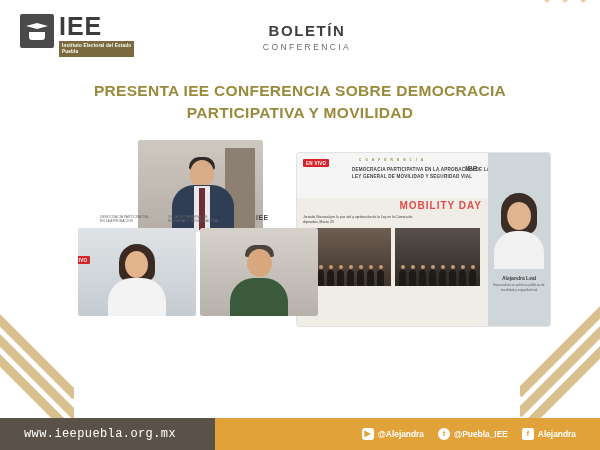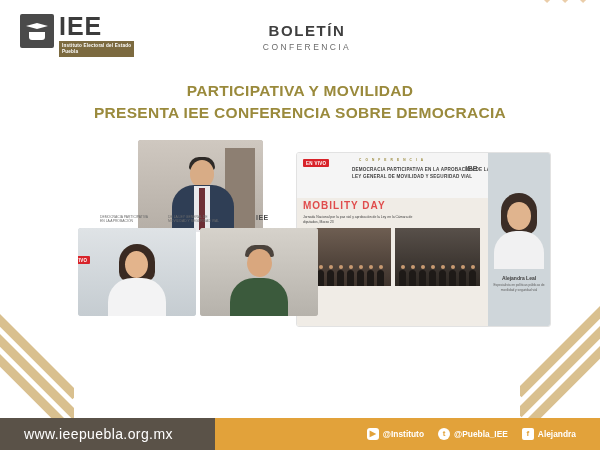--- a/index.html
+++ b/index.html
@@ -180,21 +180,21 @@
   #tileD .rp-role {
     position: absolute; left: 4px; right: 4px; top: 130px; text-align: center;
     font-size: 3.2px; color: #5d5d5d; line-height: 4.6px;
   }
   #tileD .stage {
     position: absolute; left: 0; top: 45px; right: 62px; bottom: 0;
     background: #f0ece6;
   }
   #tileD .stage .banner {
     position: absolute; left: 6px; top: 2px; right: 6px; height: 14px;
-    font-size: 10px; font-weight: bold; color: #e04c4c; letter-spacing: 1px;
+    font-size: 10px; font-weight: bold; color: #e04c4c; letter-spacing: 1px; text-align: right;
   }
   #tileD .stage .cap {
     position: absolute; left: 6px; top: 17px; width: 110px;
     font-size: 3.4px; color: #3e3e3e; line-height: 4.6px;
   }
   #tileD .photo1 {
     position: absolute; left: 6px; top: 30px; width: 88px; height: 58px;
     background: linear-gradient(180deg,#6e5e52,#3e332c);
   }
   #tileD .photo2 {
@@ -216,21 +216,21 @@
   
   .footer {
     position: absolute; left: 0; right: 0; bottom: 0; height: 32px;
     display: flex;
   }
   .footer-left {
     width: 215px; background: #5a5248; display: flex; align-items: center;
     padding-left: 24px;
   }
   .footer-left span {
-    color: #ffffff; font-size: 14px; letter-spacing: .4px;
+    color: #ffffff; font-size: 12px; letter-spacing: .4px; font-family: Liberation Mono, monospace;
   }
   .footer-right {
     flex: 1; background: #e2a23a; display: flex; align-items: center;
     justify-content: flex-end; padding-right: 24px; gap: 14px;
   }
   .social {
     display: flex; align-items: center; gap: 4px;
     color: #ffffff; font-size: 8.4px; font-weight: bold;
   }
   .sicon {
@@ -273,22 +273,22 @@
       </div>
     </div>
   </div>
 
   <div class="boletin">
     <div class="t1">BOLETÍN</div>
     <div class="t2">CONFERENCIA</div>
   </div>
 
   <div class="title">
+    <div>PRESENTA IEE CONFERENCIA SOBRE DEMOCRACIA</div>
     <div>PARTICIPATIVA Y MOVILIDAD</div>
-    <div>PRESENTA IEE CONFERENCIA SOBRE DEMOCRACIA</div>
   </div>
 
   <div class="collage">
 
     <div class="tile" id="tileD">
       <div class="topbar"></div>
       <div class="badge-live" style="left:6px; top:6px;">EN VIVO</div>
       <div class="conf-label">C O N F E R E N C I A</div>
       <div class="conf-title">DEMOCRACIA PARTICIPATIVA EN LA APROBACIÓN DE LA LEY GENERAL DE MOVILIDAD Y SEGURIDAD VIAL</div>
       <div class="mini-logo" style="right:72px; top:12px;">IEE</div>
@@ -361,21 +361,21 @@
     <div class="mini-logo" style="left:218px; top:74px;">IEE</div>
   </div>
 
   <div class="footer">
     <div class="footer-left">
       <span>www.ieepuebla.org.mx</span>
     </div>
     <div class="footer-right">
       <div class="social">
         <span class="sicon yt">▶</span>
-        <span>@Instituto</span>
+        <span>@Alejandra</span>
       </div>
       <div class="social">
         <span class="sicon tw">t</span>
         <span>@Puebla_IEE</span>
       </div>
       <div class="social">
         <span class="sicon fb">f</span>
         <span>Alejandra</span>
       </div>
     </div>

